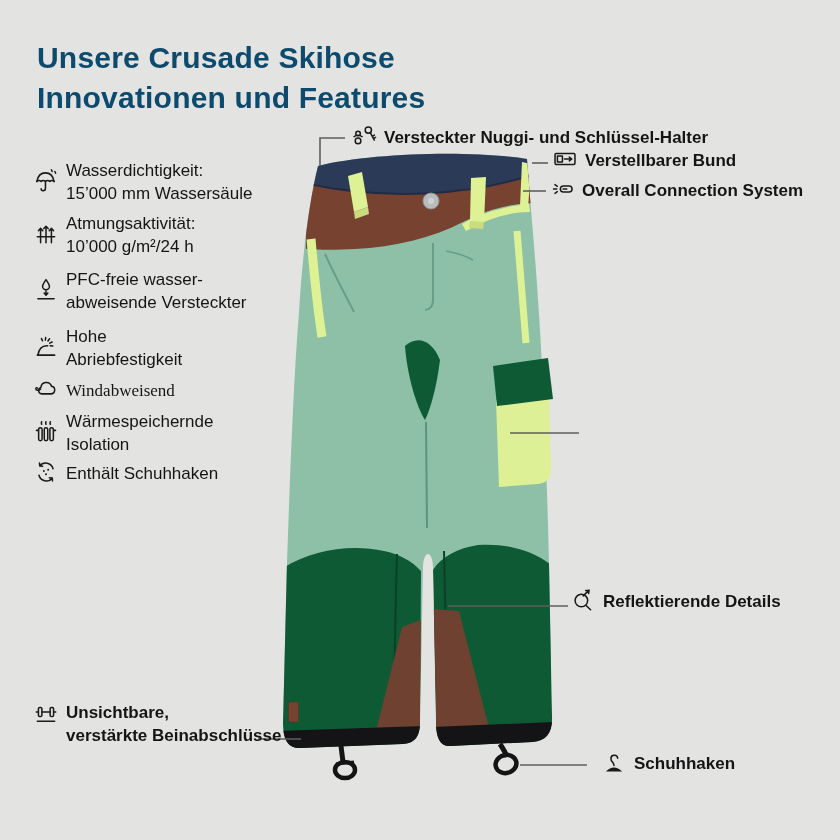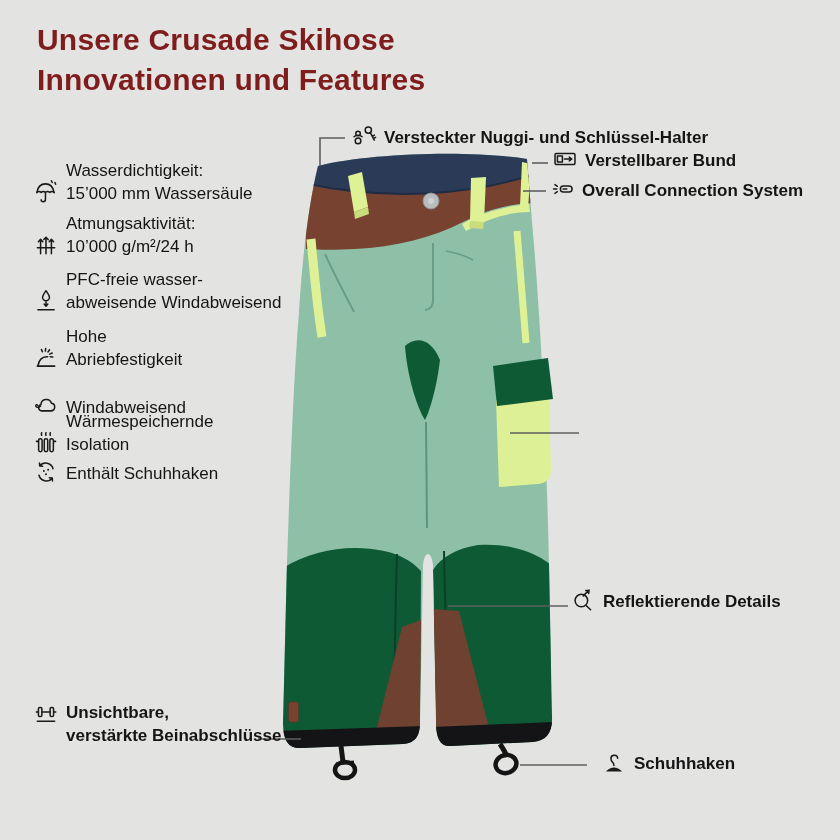--- a/index.html
+++ b/index.html
@@ -3,27 +3,27 @@
 <meta charset="utf-8">
 <style>
   html,body{margin:0;padding:0;background:#e3e3e2;}
   #canvas{
     position:relative;width:840px;height:840px;overflow:hidden;
     background:#e3e3e2;
     font-family:"Liberation Sans", sans-serif;
     color:#151515;
   }
   .title{
-    position:absolute;left:37px;top:20px;
+    position:absolute;left:37px;top:38px;
     font-size:30px;line-height:40px;font-weight:700;
-    color:#7f1d1d;letter-spacing:.2px;
+    color:#0c4a6e;letter-spacing:.2px;
   }
   .title span{display:block;}
   .feature{
-    position:absolute;left:33px;display:flex;gap:7px;align-items:flex-end;
+    position:absolute;left:33px;display:flex;gap:7px;align-items:center;
   }
   .feature .icon, .callout .icon{
     width:26px;height:26px;flex:0 0 26px;display:block;margin-top:-2px;
   }
   .feature .txt{font-size:17px;line-height:23px;}
   .feature .txt span{display:block;white-space:nowrap;}
   .callout{
     position:absolute;display:flex;gap:7px;align-items:center;
     font-size:17px;line-height:23px;white-space:nowrap;
   }
@@ -155,39 +155,39 @@
   <div class="feature" style="top:268px;">
     <svg class="icon" viewBox="0 0 24 24">
       <g class="ic">
         <path d="M12,2.5 C10.5,4.8 8.8,6.6 8.8,8.6 a3.2,3.2 0 0 0 6.4,0 C15.2,6.6 13.5,4.8 12,2.5 Z"></path>
         <path d="M12,13 V16.2 M10.3,14.8 L12,16.8 L13.7,14.8"></path>
         <path d="M4.5,20 H19.5"></path>
       </g>
     </svg>
     <div class="txt">
       <span>PFC-freie wasser-</span>
-      <span>abweisende Windabweisend</span>
+      <span>abweisende Versteckter</span>
     </div>
   </div>
 
   <div class="feature" style="top:325px;">
     <svg class="icon" viewBox="0 0 24 24">
       <g class="ic">
         <path d="M4,19.5 H20"></path>
         <path d="M4.5,19.5 C5.5,13 9,10.5 13.5,10.8"></path>
         <path d="M15.8,10.8 l2.5,0.3 M15.4,8.4 l2.3,-1 M13.8,6.4 l1.5,-2 M11.4,5.6 l0.3,-2.3 M8.8,6.3 l-1,-2.1"></path>
       </g>
     </svg>
     <div class="txt">
       <span>Hohe</span>
       <span>Abriebfestigkeit</span>
     </div>
   </div>
 
-  <div class="feature" style="top:395px;">
+  <div class="feature" style="top:378px;font-family:Liberation Serif, serif;">
     <svg class="icon" viewBox="0 0 24 24">
       <g class="ic">
         <path d="M8,16.5 h8.5 a3.5,3.5 0 0 0 0.6,-6.95 a5,5 0 0 0 -9.8,1.1 a3,3 0 0 0 0.7,5.85 Z"></path>
         <path d="M7,12.2 C5,13.8 2.8,13.4 2.6,11.9 C2.5,10.9 3.6,10.5 4.1,11.2"></path>
       </g>
     </svg>
     <div class="txt">
       <span>Windabweisend</span>
     </div>
   </div>

